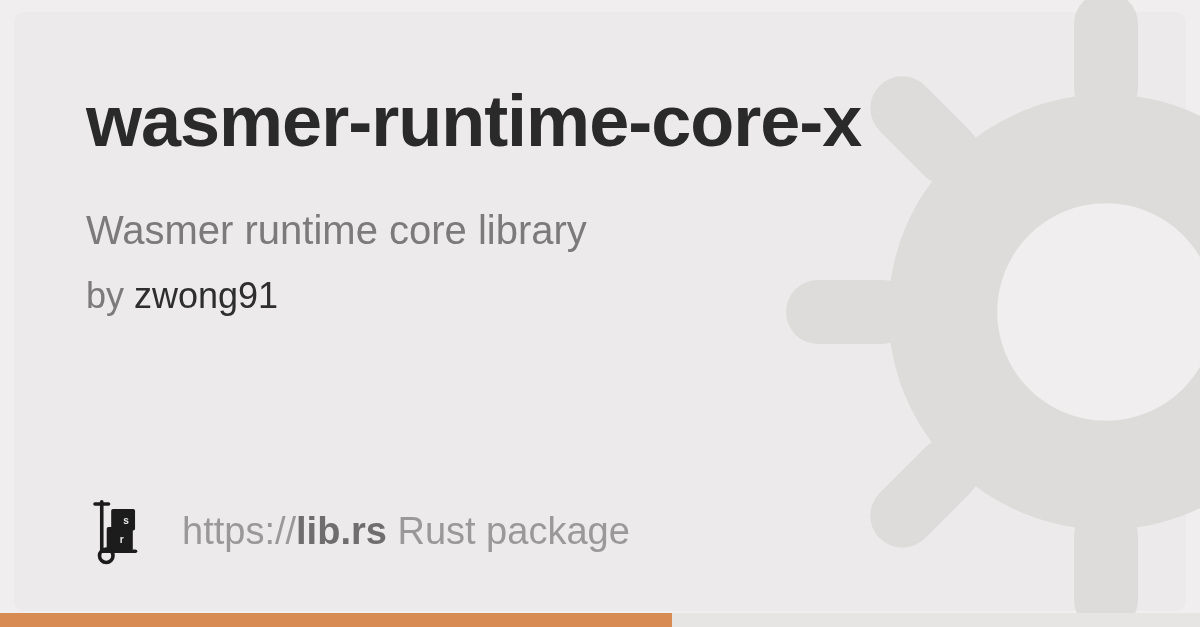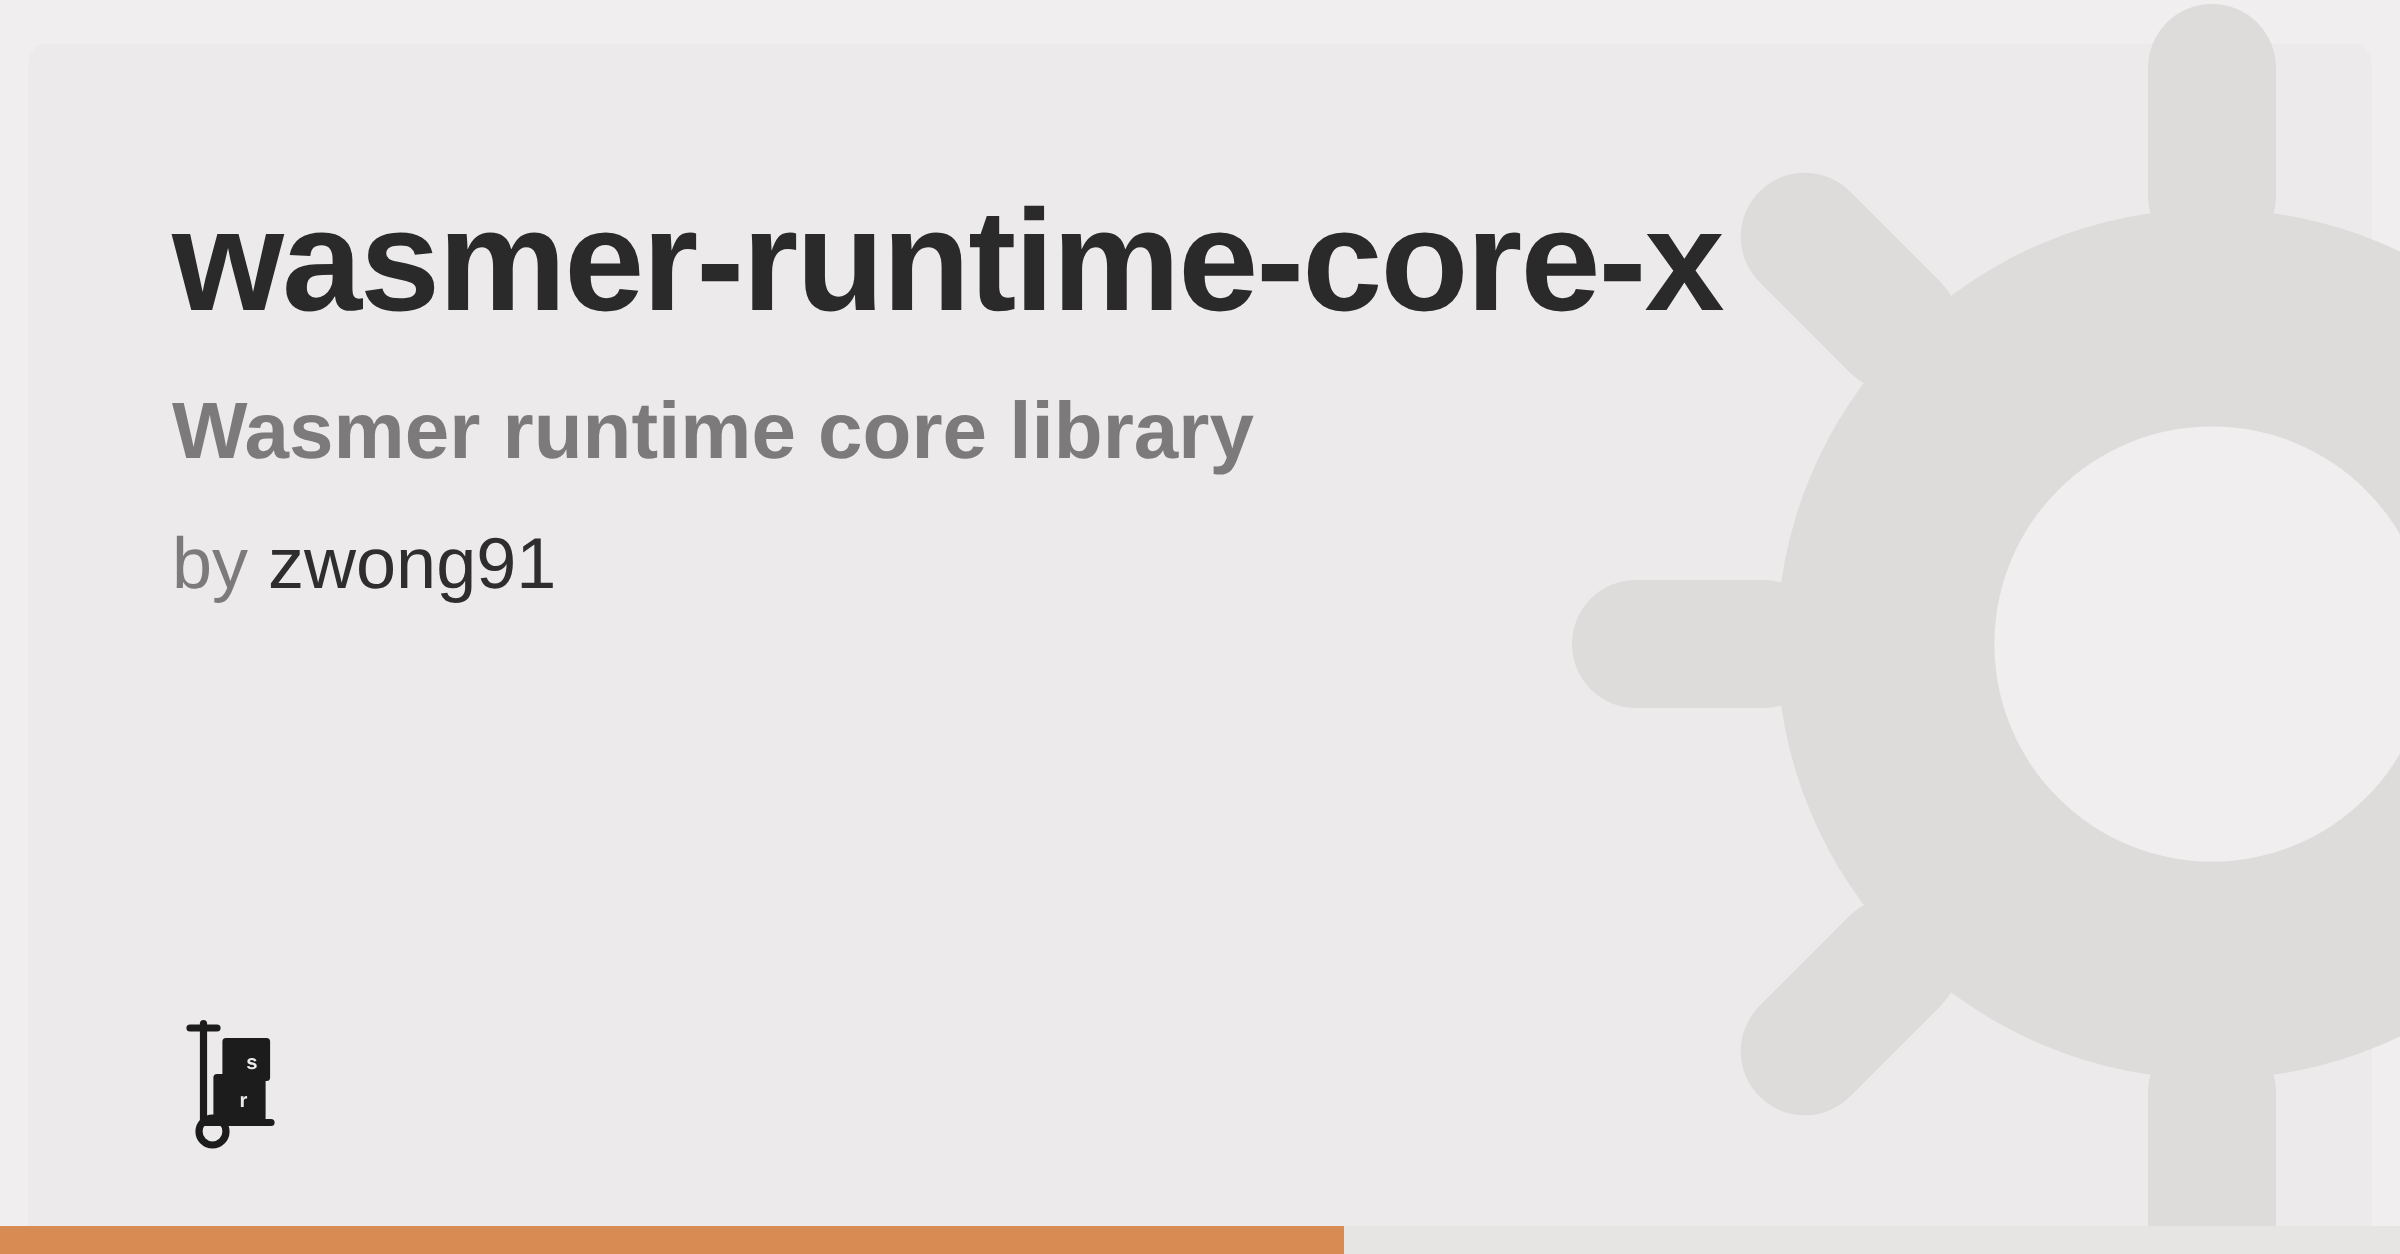--- a/index.html
+++ b/index.html
@@ -5,21 +5,21 @@
   * { margin: 0; padding: 0; box-sizing: border-box; }
   html, body { width: 1200px; height: 627px; overflow: hidden; }
   body {
     font-family: -apple-system, BlinkMacSystemFont, "Segoe UI", Helvetica, Arial, sans-serif;
     background: #f0eeee;
     position: relative;
   }
   .card {
     position: absolute;
     left: 14px;
-    top: 22px;
+    top: 12px;
     width: 1172px;
     height: 599px;
     background: #eceaea;
     border-radius: 10px;
     padding: 72px 72px 40px 72px;
   }
   .gear {
     position: absolute;
     right: -240px;
     top: 50%;
@@ -29,23 +29,23 @@
     pointer-events: none;
   }
   .title {
     font-size: 72px;
     font-weight: 800;
     color: #2a2a2a;
     letter-spacing: -1px;
     line-height: 1.05;
   }
   .desc {
-    margin-top: 24px;
+    margin-top: 48px;
     font-size: 40px;
-    font-weight: 700;
+    font-weight: 400;
     color: #7c7a7a;
   }
   .byline {
     margin-top: 22px;
     font-size: 36px;
     color: #7c7a7a;
   }
   .byline .author {
     color: #2e2e2e;
     font-weight: 400;
@@ -128,20 +128,23 @@
 
           <circle cx="18" cy="54" r="6"></circle>
 
           <rect x="20" y="30" width="20" height="18" fill="#1c1c1c"></rect>
           <rect x="24" y="14" width="18" height="16" fill="#1c1c1c"></rect>
         </g>
         <text x="30" y="43" font-size="9" font-weight="700" fill="#eceaea" font-family="Arial">r</text>
         <text x="33" y="26" font-size="9" font-weight="700" fill="#eceaea" font-family="Arial">s</text>
       </svg>
     </div>
+    <div class="url-line">
+      <span>https://</span><span class="domain">lib.rs</span><span> Rust package</span>
+    </div>
   </div>
 
 </div>
 
 <div class="bottom-bar">
   <div class="bar-a"></div>
   <div class="bar-b"></div>
 </div>
 
 </body></html>

